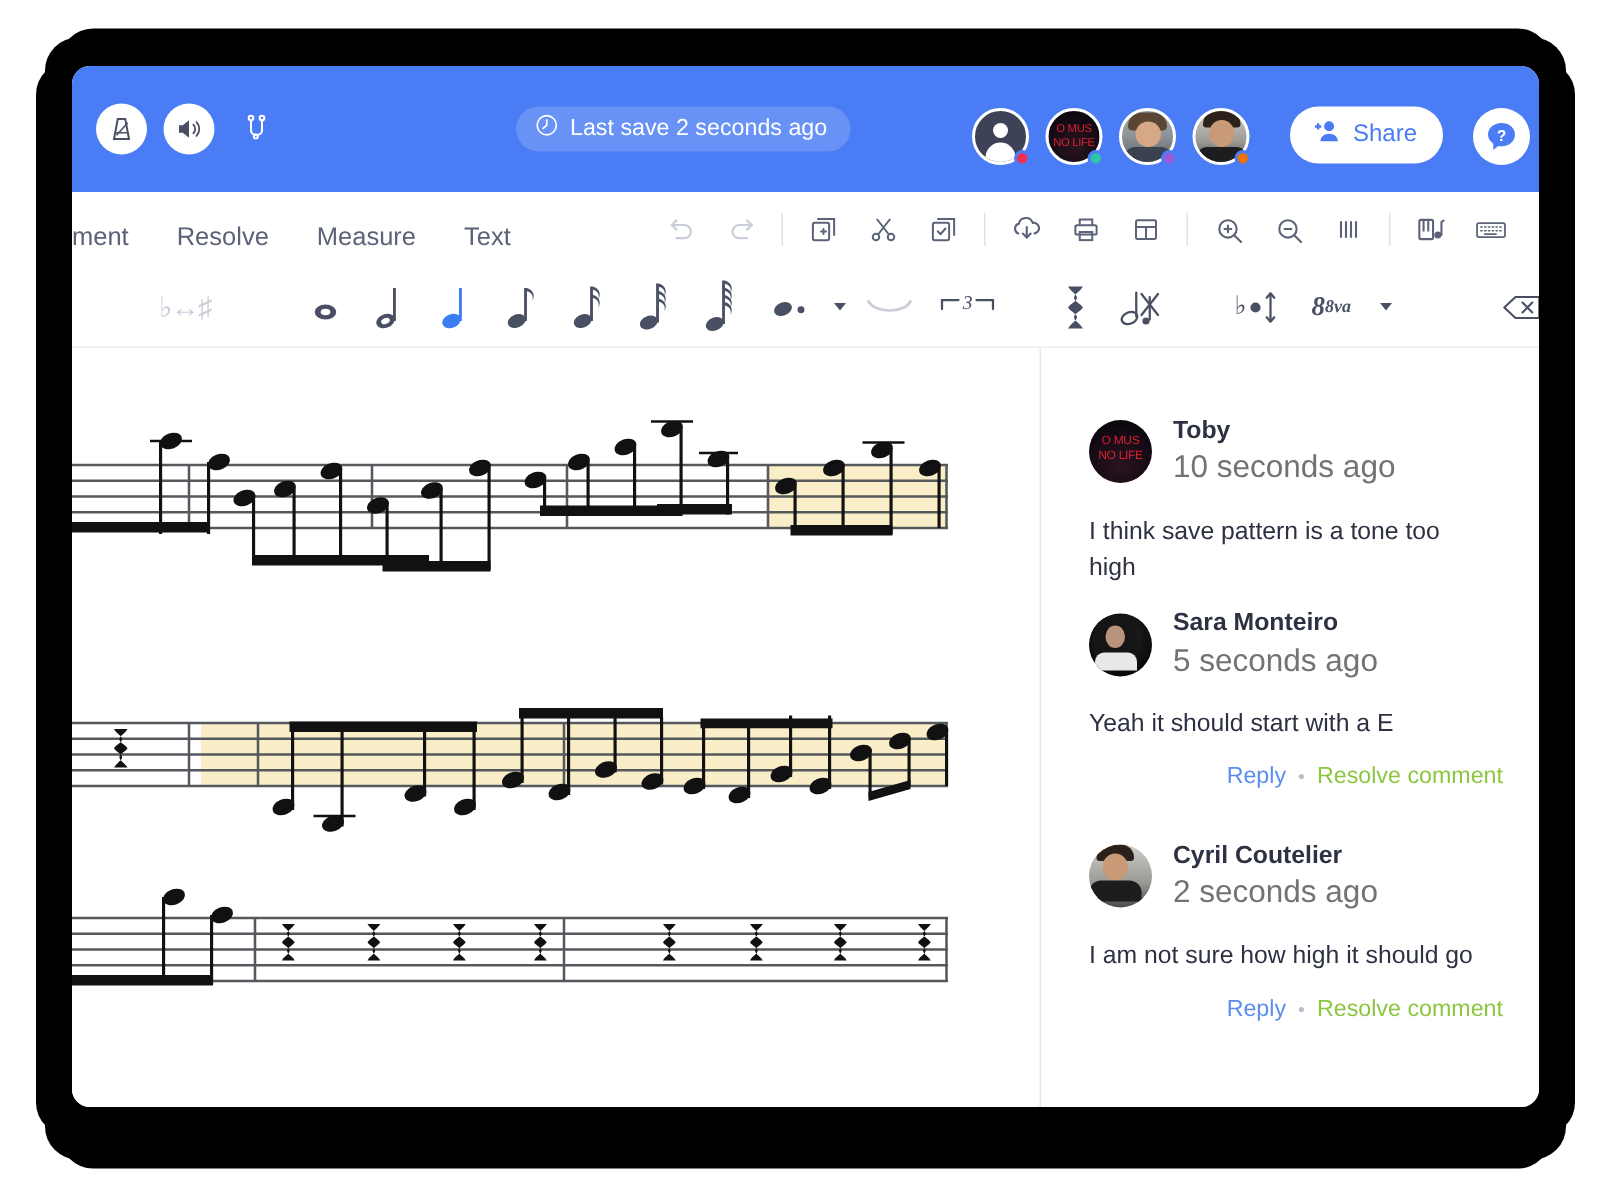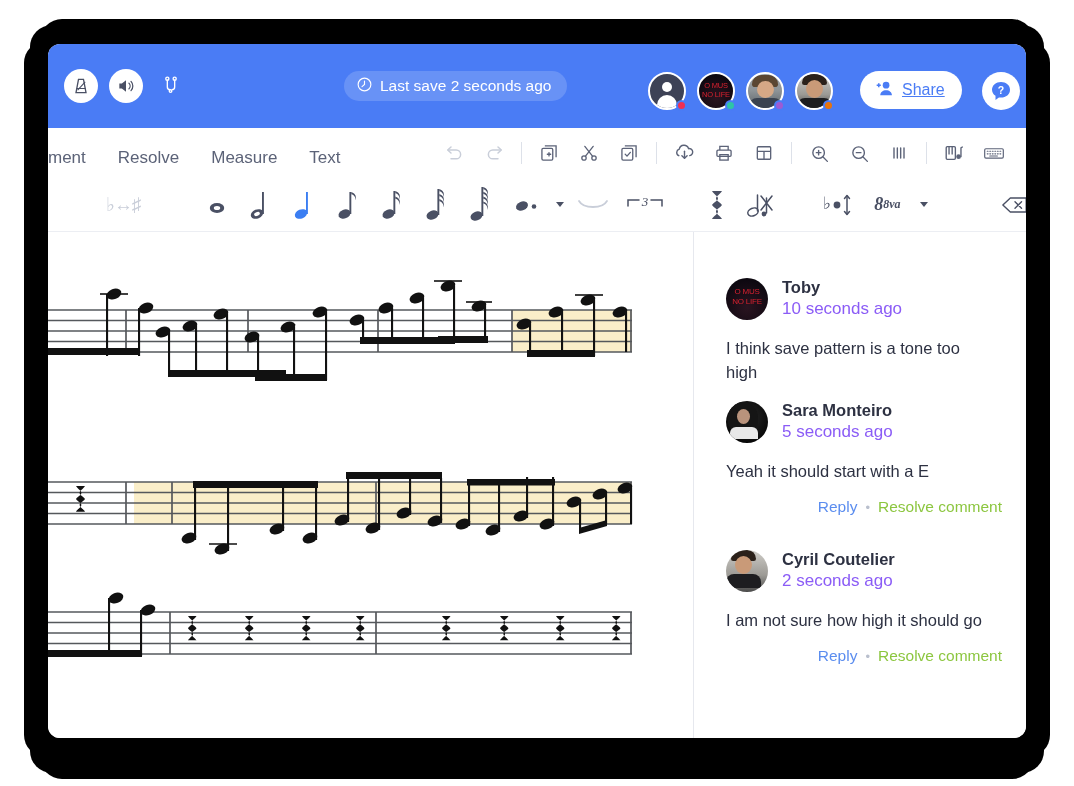--- a/index.html
+++ b/index.html
@@ -144,21 +144,20 @@
   }
 
   #share-btn {
     position: absolute; left: 812px; top: 27px;
     height: 38px; padding: 0 17px 0 14px;
     background: #ffffff; border-radius: 19px;
     display: flex; align-items: center; gap: 8px;
     color: #4a7cf5; font-size: 16px; font-weight: 500;
     cursor: pointer; border: none;
     font-family: "Liberation Sans", sans-serif;
-    text-decoration: underline;
   }
   #help-btn { position: absolute; left: 934px; top: 28px; width: 38px; height: 38px; }
 
   
   #menubar {
     position: absolute; left: 0; top: 84px; width: 978px; height: 60px;
     background: #ffffff;
     display: flex; align-items: center;
     border-bottom: 1px solid #eceef3;
   }
@@ -224,21 +223,21 @@
   .comment { margin-bottom: 4px; }
   .comment-head { display: flex; align-items: center; gap: 14px; margin-bottom: 16px; }
   .c-avatar {
     width: 42px; height: 42px; border-radius: 50%;
     position: relative; overflow: hidden; flex: 0 0 auto;
   }
   .c-avatar.av-toby .t1, .c-avatar.av-toby .t2 { font-size: 8px; }
   .c-avatar.av-toby .t1 { top: 9px; }
   .c-avatar.av-toby .t2 { top: 19px; }
   .c-name { font-size: 16.5px; font-weight: bold; color: #2d3142; line-height: 1.35; }
-  .c-time { font-size: 17px; color: #8b5cf6; line-height: 1.35; }
+  .c-time { font-size: 21px; color: #737373; line-height: 1.35; }
   .c-body {
     font-size: 16.5px; color: #2d3142; line-height: 1.45;
     max-width: 258px; margin-bottom: 14px;
   }
   .c-actions {
     display: flex; align-items: center; justify-content: flex-end;
     gap: 8px; font-size: 15.5px; margin-bottom: 32px;
   }
   .c-reply { color: #5b8def; cursor: pointer; }
   .c-dot { color: #b9bfcd; font-size: 13px; }

